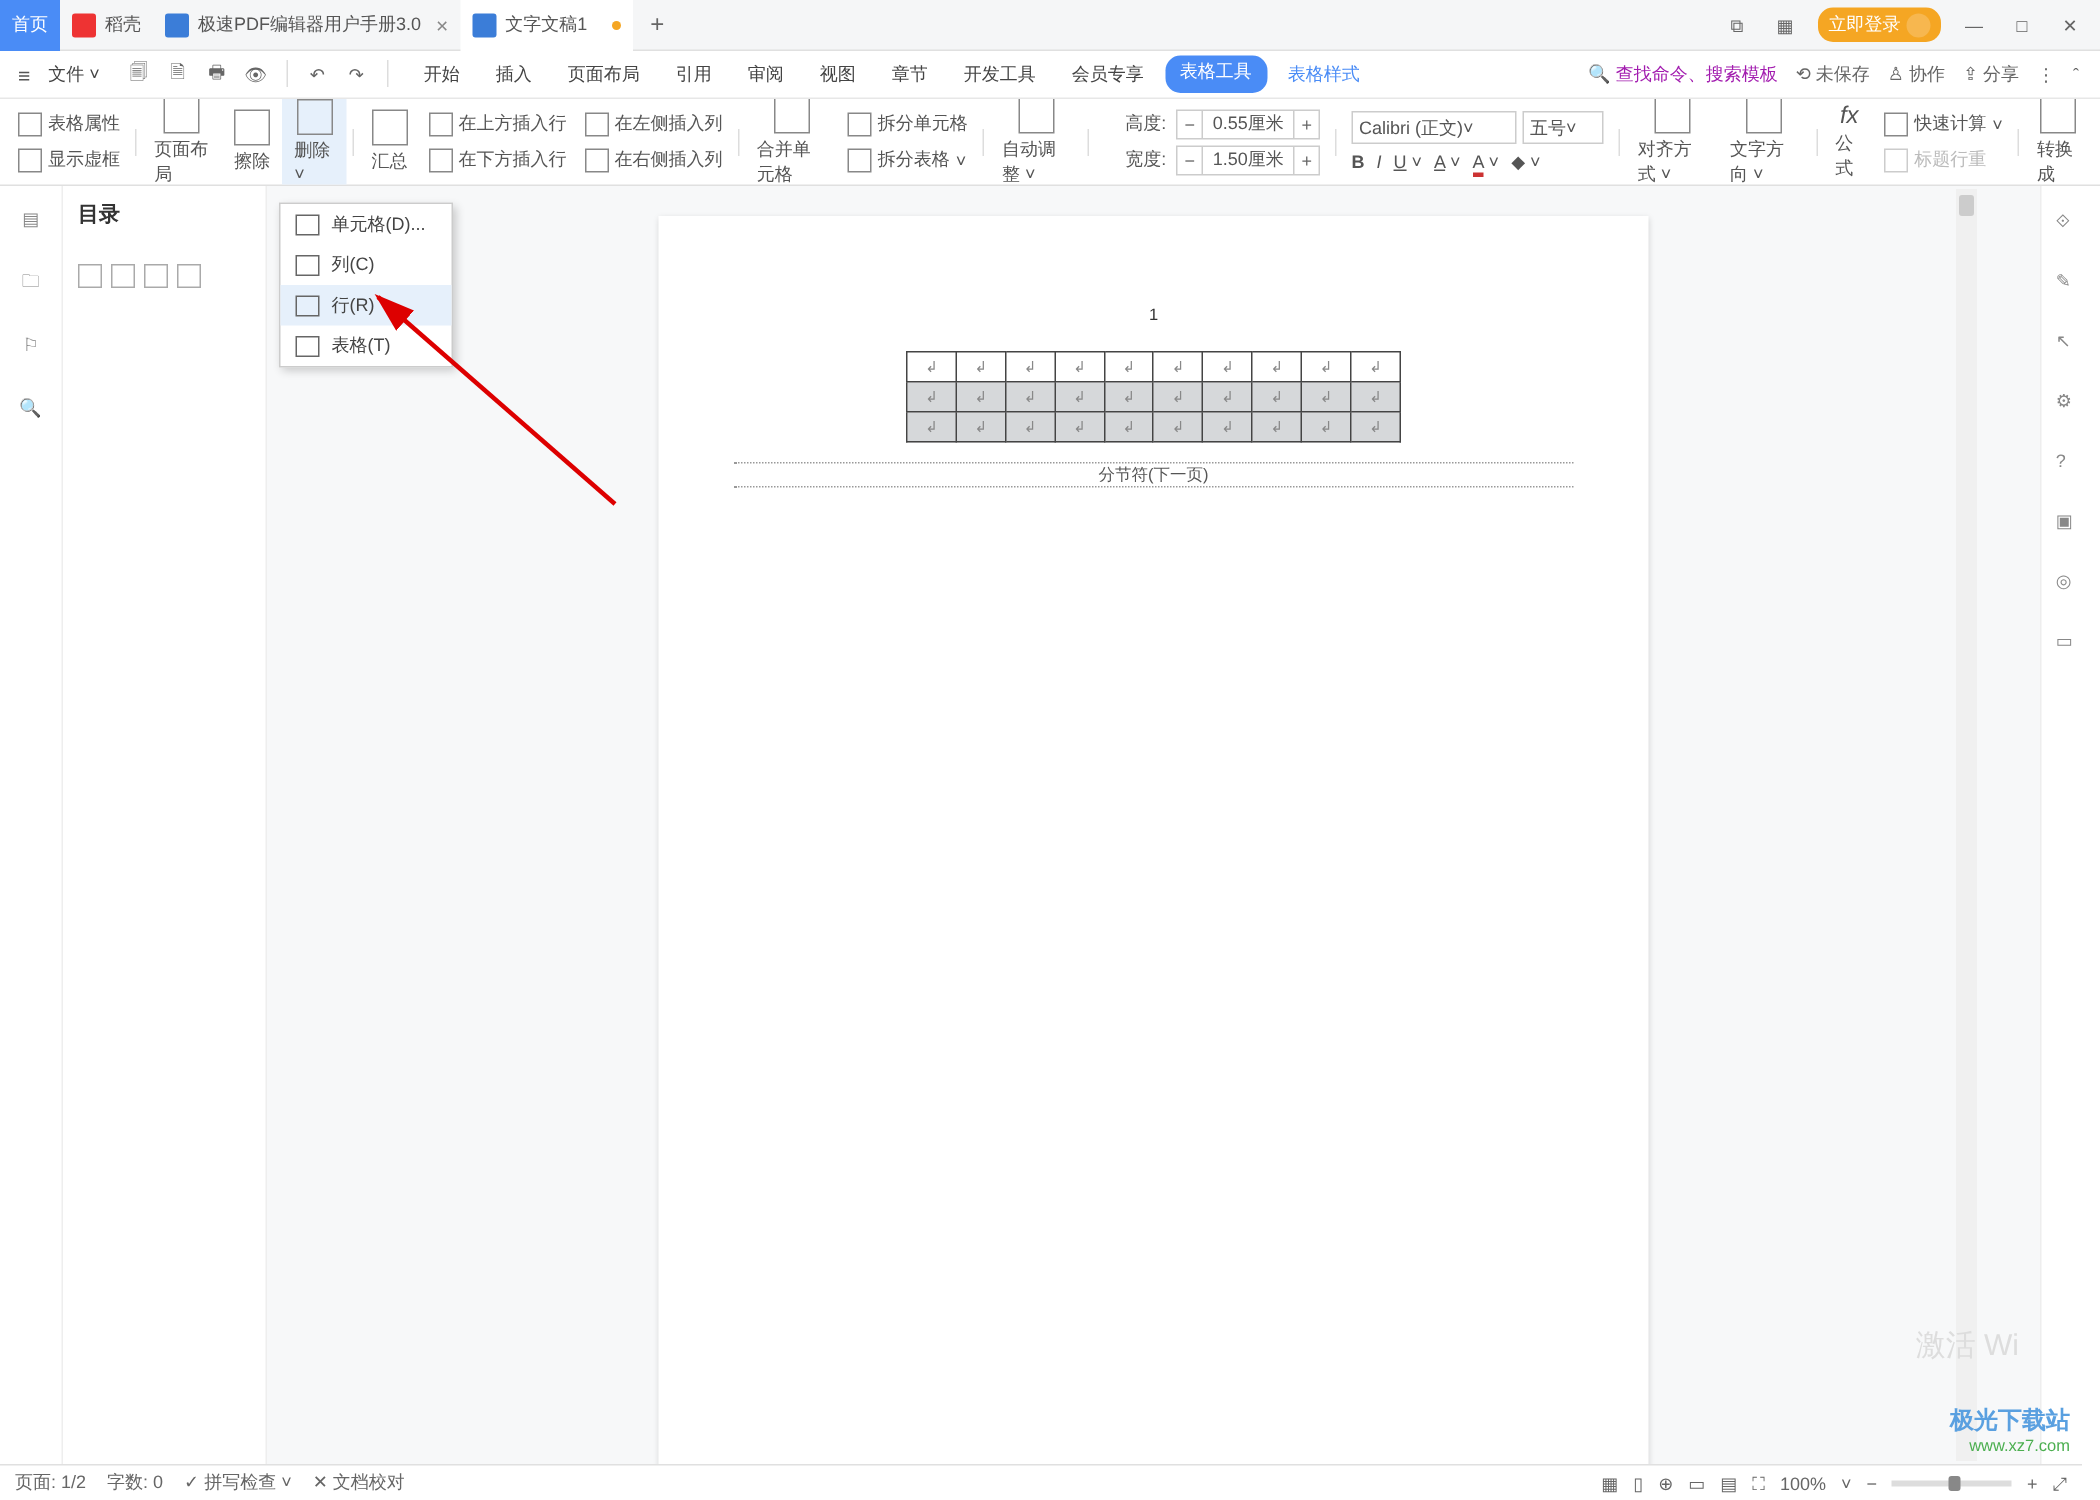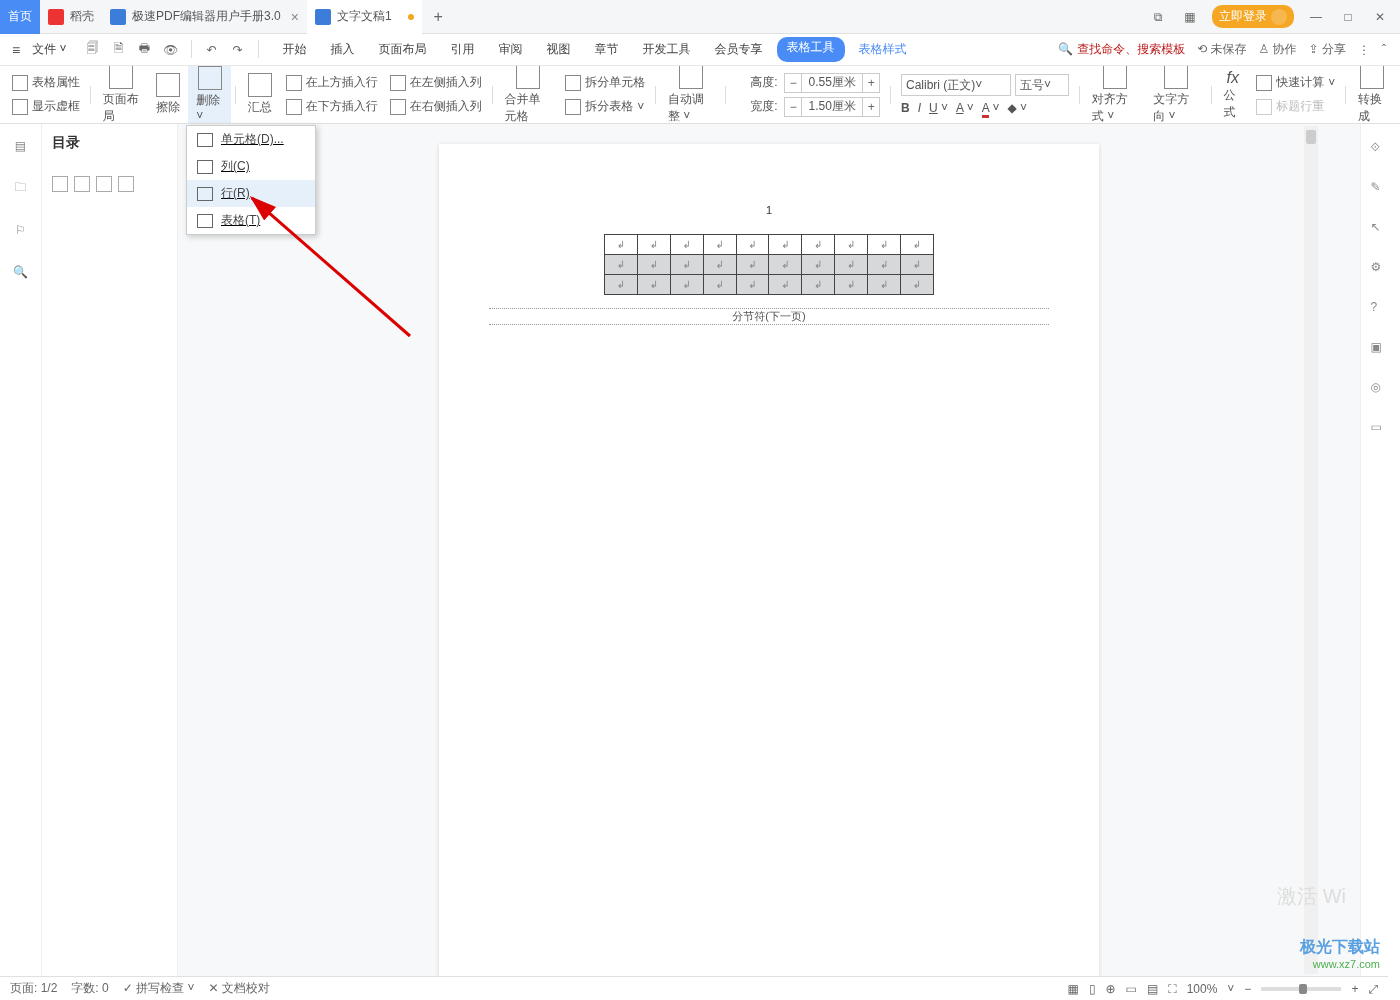--- a/index.html
+++ b/index.html
@@ -20,21 +20,21 @@
 .menubar .hamburger{padding:0 6px;font-size:14px;color:#555;}
 .menubar .file{padding:0 6px;color:#444;}
 .qat{display:flex;gap:6px;padding:0 10px;}
 .qat .qbtn{width:20px;height:20px;color:#666;display:flex;align-items:center;justify-content:center;cursor:pointer;}
 .sep{width:1px;height:18px;background:#ddd;margin:0 4px;}
 .menus{display:flex;gap:4px;}
 .menus .m{padding:4px 10px;color:#444;cursor:pointer;}
 .menus .m.tool{background:#4a8cf6;color:#fff;border-radius:10px;padding:2px 10px;}
 .menus .m.style{color:#4a8cf6;}
 .menuright{margin-left:auto;display:flex;align-items:center;gap:12px;padding-right:8px;color:#666;}
-.search{color:#b91c1c;}
+.search{color:#a21caf;}
 .ribbon{height:58px;background:#fff;display:flex;align-items:center;border-bottom:1px solid #e0e0e0;padding:0 6px;overflow:hidden;}
 .rgrp{display:flex;flex-direction:column;gap:2px;padding:0 6px;}
 .rbtn{display:flex;align-items:center;gap:4px;color:#555;cursor:pointer;white-space:nowrap;height:22px;}
 .rbtn .ri{width:16px;height:16px;border:1px solid #888;display:inline-block;}
 .rbig{display:flex;flex-direction:column;align-items:center;justify-content:center;cursor:pointer;color:#555;padding:2px 8px;}
 .rbig .ri{width:24px;height:24px;border:1px solid #888;margin-bottom:2px;}
 .rbig.highlight{background:#e6f0fb;}
 .spin{display:flex;align-items:center;height:22px;}
 .spin .lbl{width:34px;color:#555;}
 .spin .btn{width:18px;height:20px;border:1px solid #ccc;text-align:center;line-height:18px;color:#666;cursor:pointer;}
@@ -49,21 +49,21 @@
 .sidebar .tb{width:16px;height:16px;border:1px solid #aaa;cursor:pointer;}
 .canvas{flex:1;background:#f7f8f9;position:relative;overflow:hidden;}
 .page{position:absolute;left:50%;transform:translateX(-50%);top:20px;width:660px;height:880px;background:#fff;box-shadow:0 1px 4px rgba(0,0,0,.15);}
 .pgnum{position:absolute;top:60px;left:50%;transform:translateX(-50%);font-size:11px;color:#333;}
 .tbl{position:absolute;top:90px;left:50%;transform:translateX(-50%);border-collapse:collapse;}
 .tbl td{border:1px solid #444;width:55px;height:20px;text-align:center;color:#888;font-size:10px;}
 .tbl tr.sel td{background:#d6d8da;}
 .secbreak{position:absolute;top:164px;left:50%;transform:translateX(-50%);width:560px;text-align:center;font-size:11px;color:#555;border-top:1px dotted #999;border-bottom:1px dotted #999;padding:0;}
 .rightrail{width:40px;background:#fff;border-left:1px solid #eee;display:flex;flex-direction:column;align-items:center;padding-top:16px;gap:20px;}
 .rightrail .rr{width:20px;height:20px;color:#888;cursor:pointer;}
-.dropdown{position:absolute;left:186px;top:125px;width:130px;background:#fff;border:1px solid #ccc;box-shadow:2px 2px 6px rgba(0,0,0,.2);z-index:100;text-decoration:underline;}
+.dropdown{position:absolute;left:186px;top:135px;width:116px;background:#fff;border:1px solid #ccc;box-shadow:2px 2px 6px rgba(0,0,0,.2);z-index:100;}
 .dropdown .ditem{display:flex;align-items:center;gap:8px;padding:5px 10px;cursor:pointer;color:#444;}
 .dropdown .ditem:hover,.dropdown .ditem.hover{background:#e6f0fb;}
 .dropdown .di{width:16px;height:14px;border:1px solid #666;}
 .arrow{position:absolute;z-index:101;pointer-events:none;}
 .statusbar{position:absolute;bottom:0;left:0;right:12px;height:24px;background:#fff;border-top:1px solid #e0e0e0;display:flex;align-items:center;padding:0 10px;color:#666;gap:14px;}
 .statusbar .right{margin-left:auto;display:flex;align-items:center;gap:10px;}
 .watermark{position:absolute;right:20px;bottom:30px;text-align:right;z-index:50;}
 .watermark .l1{color:#5aa0e0;font-size:16px;font-weight:bold;}
 .watermark .l2{color:#4caf50;font-size:11px;}
 .activate{position:absolute;right:54px;bottom:90px;color:#ddd;font-size:20px;}

